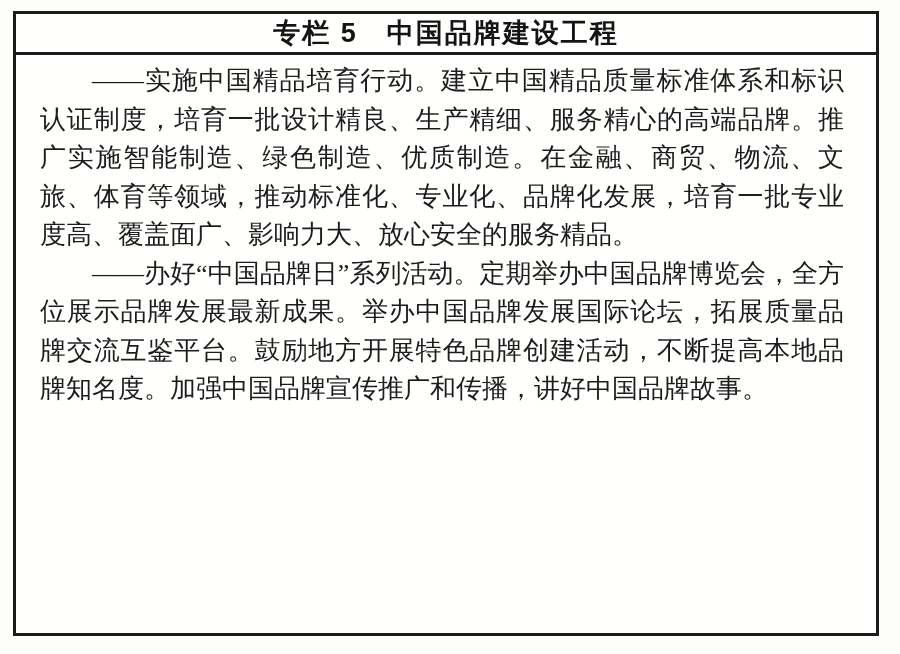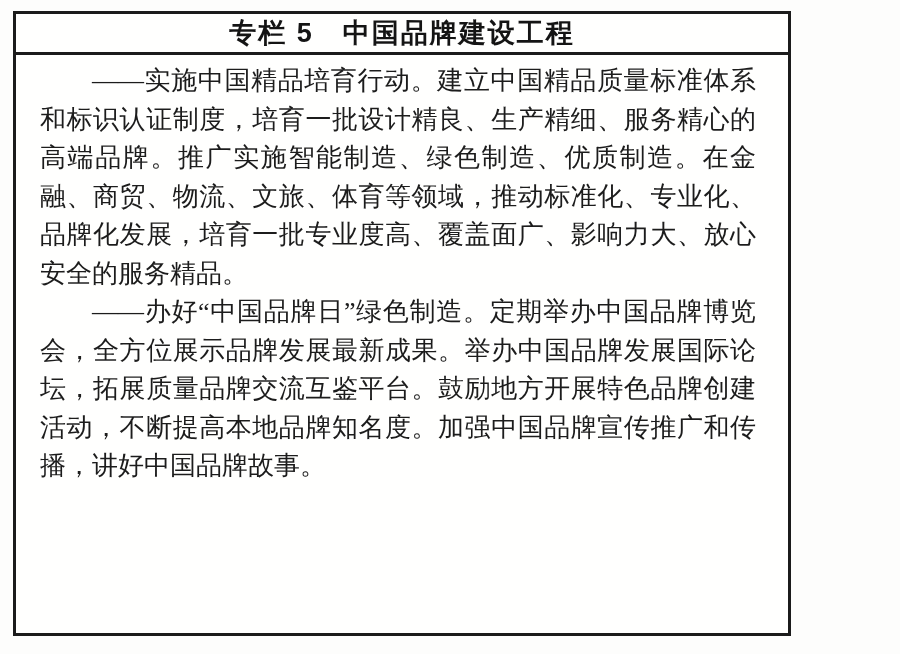--- a/index.html
+++ b/index.html
@@ -16,21 +16,21 @@
   }
   .page {
     position: absolute;
     inset: 0;
     background: #fdfdfc;
   }
   .panel {
     position: absolute;
     left: 13px;
     top: 11px;
-    width: 778px;
+    width: 866px;
     height: 625px;
     box-sizing: border-box;
     border: 3px solid #1b1b1b;
     background: #fffffe;
   }
   .panel-title {
     box-sizing: border-box;
     height: 41px;
     border-bottom: 3px solid #1b1b1b;
     text-align: center;
@@ -57,16 +57,16 @@
   }
 </style>
 </head>
 <body>
 
 <div class="page">
   <div class="panel">
     <div class="panel-title">专栏 5　中国品牌建设工程</div>
     <div class="panel-body">
       <p class="para">——实施中国精品培育行动。建立中国精品质量标准体系和标识认证制度，培育一批设计精良、生产精细、服务精心的高端品牌。推广实施智能制造、绿色制造、优质制造。在金融、商贸、物流、文旅、体育等领域，推动标准化、专业化、品牌化发展，培育一批专业度高、覆盖面广、影响力大、放心安全的服务精品。</p>
-      <p class="para">——办好“中国品牌日”绿色制造。定期举办中国品牌博览会，全方位展示品牌发展最新成果。举办中国品牌发展国际论坛，拓展质量品牌交流互鉴平台。鼓励地方开展特色品牌创建活动，不断提高本地品牌知名度。加强中国品牌宣传推广和传播，讲好中国品牌故事。</p>
+      <p class="para">——办好“中国品牌日”系列活动。定期举办中国品牌博览会，全方位展示品牌发展最新成果。举办中国品牌发展国际论坛，拓展质量品牌交流互鉴平台。鼓励地方开展特色品牌创建活动，不断提高本地品牌知名度。加强中国品牌宣传推广和传播，讲好中国品牌故事。</p>
     </div>
   </div>
 </div>
 
 </body></html>

